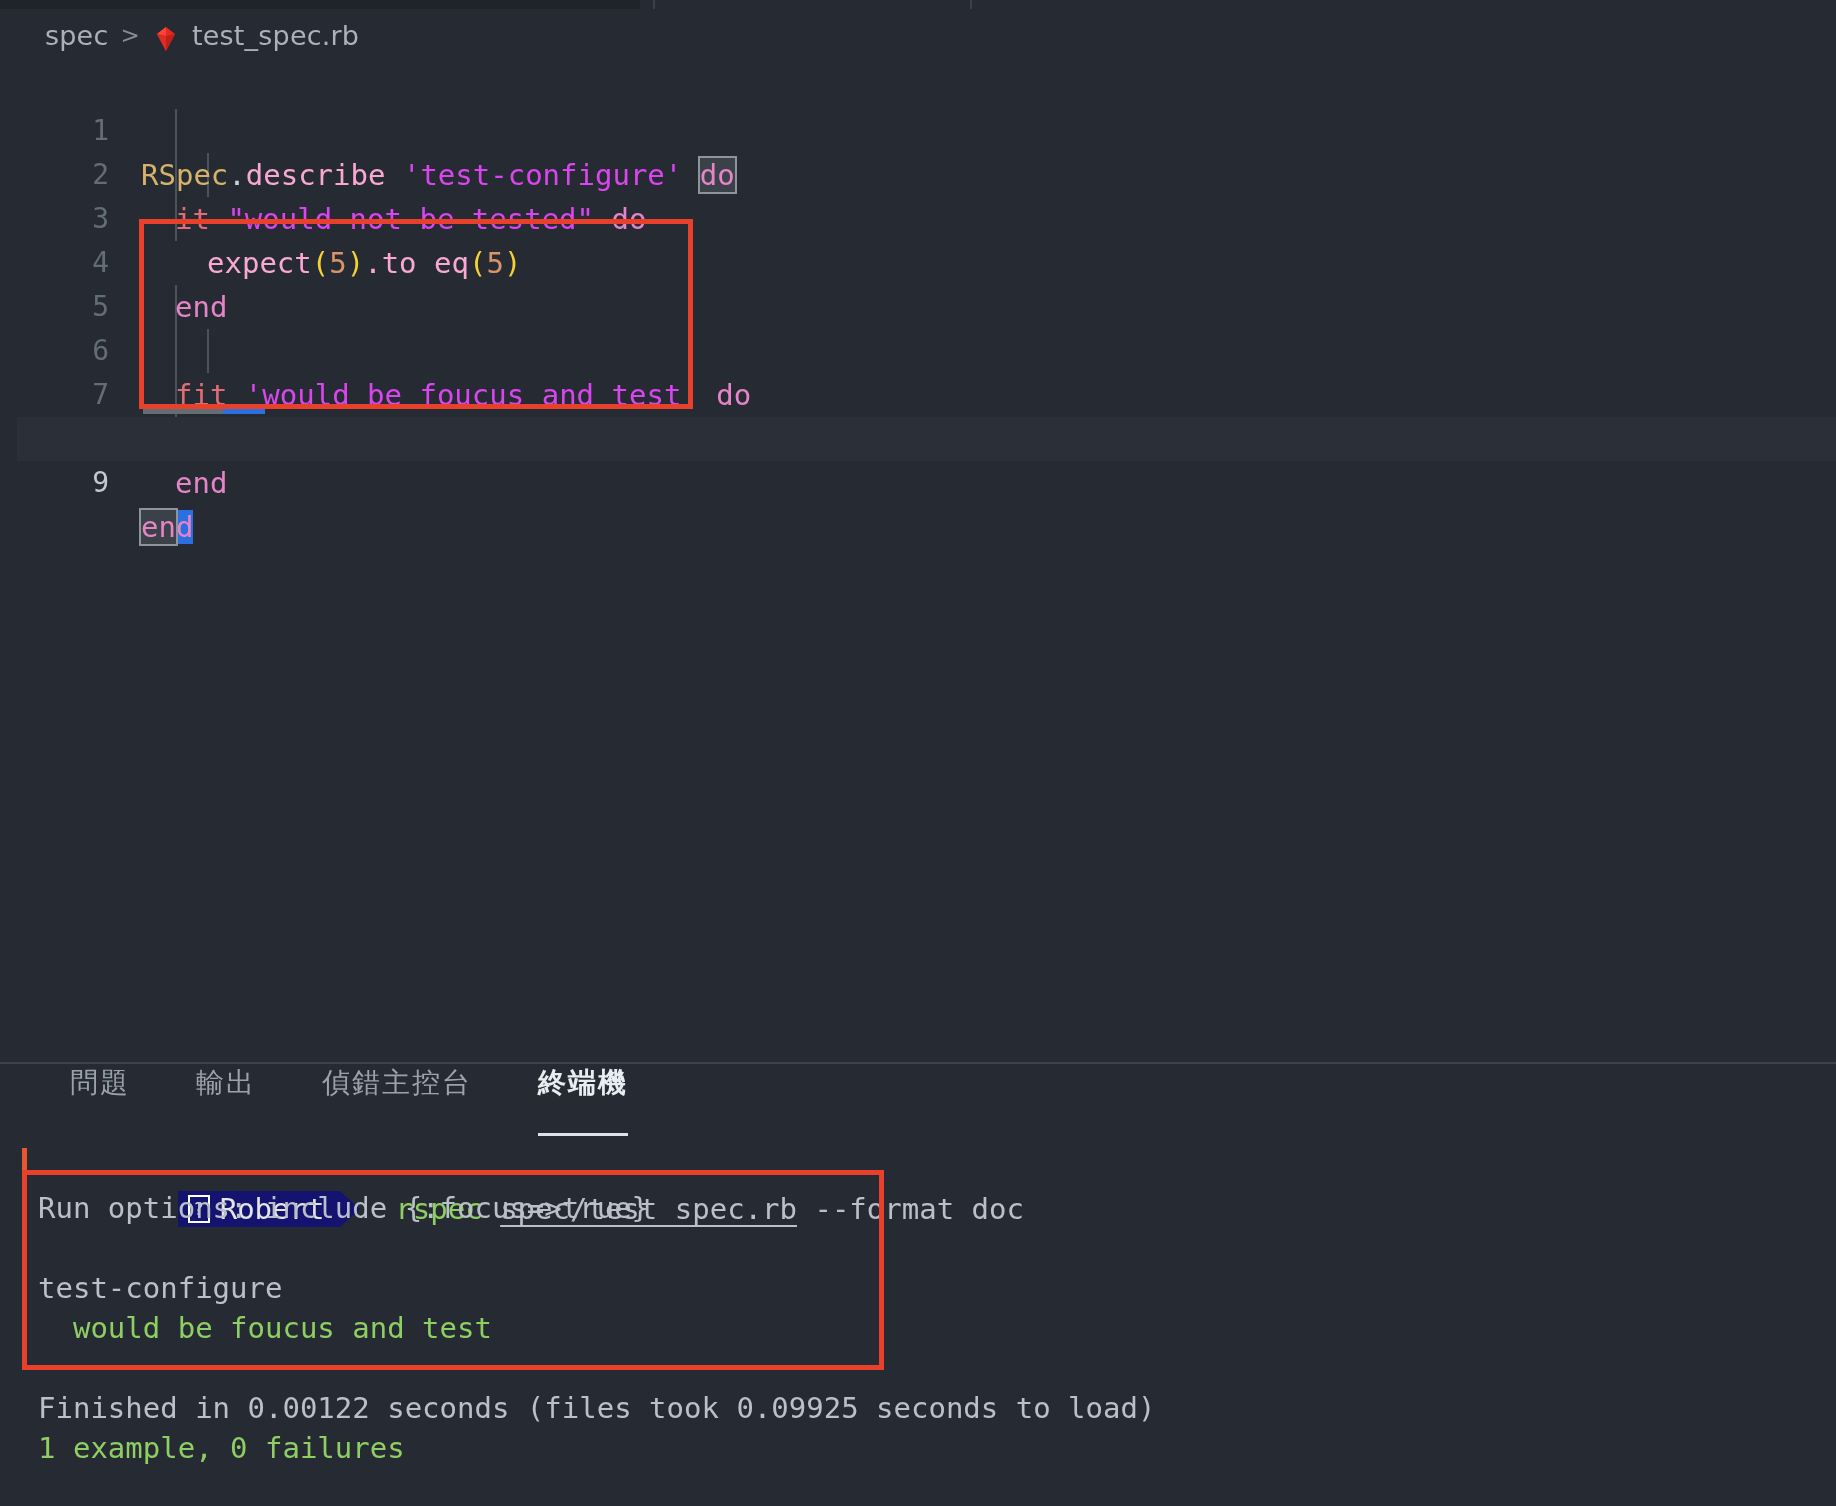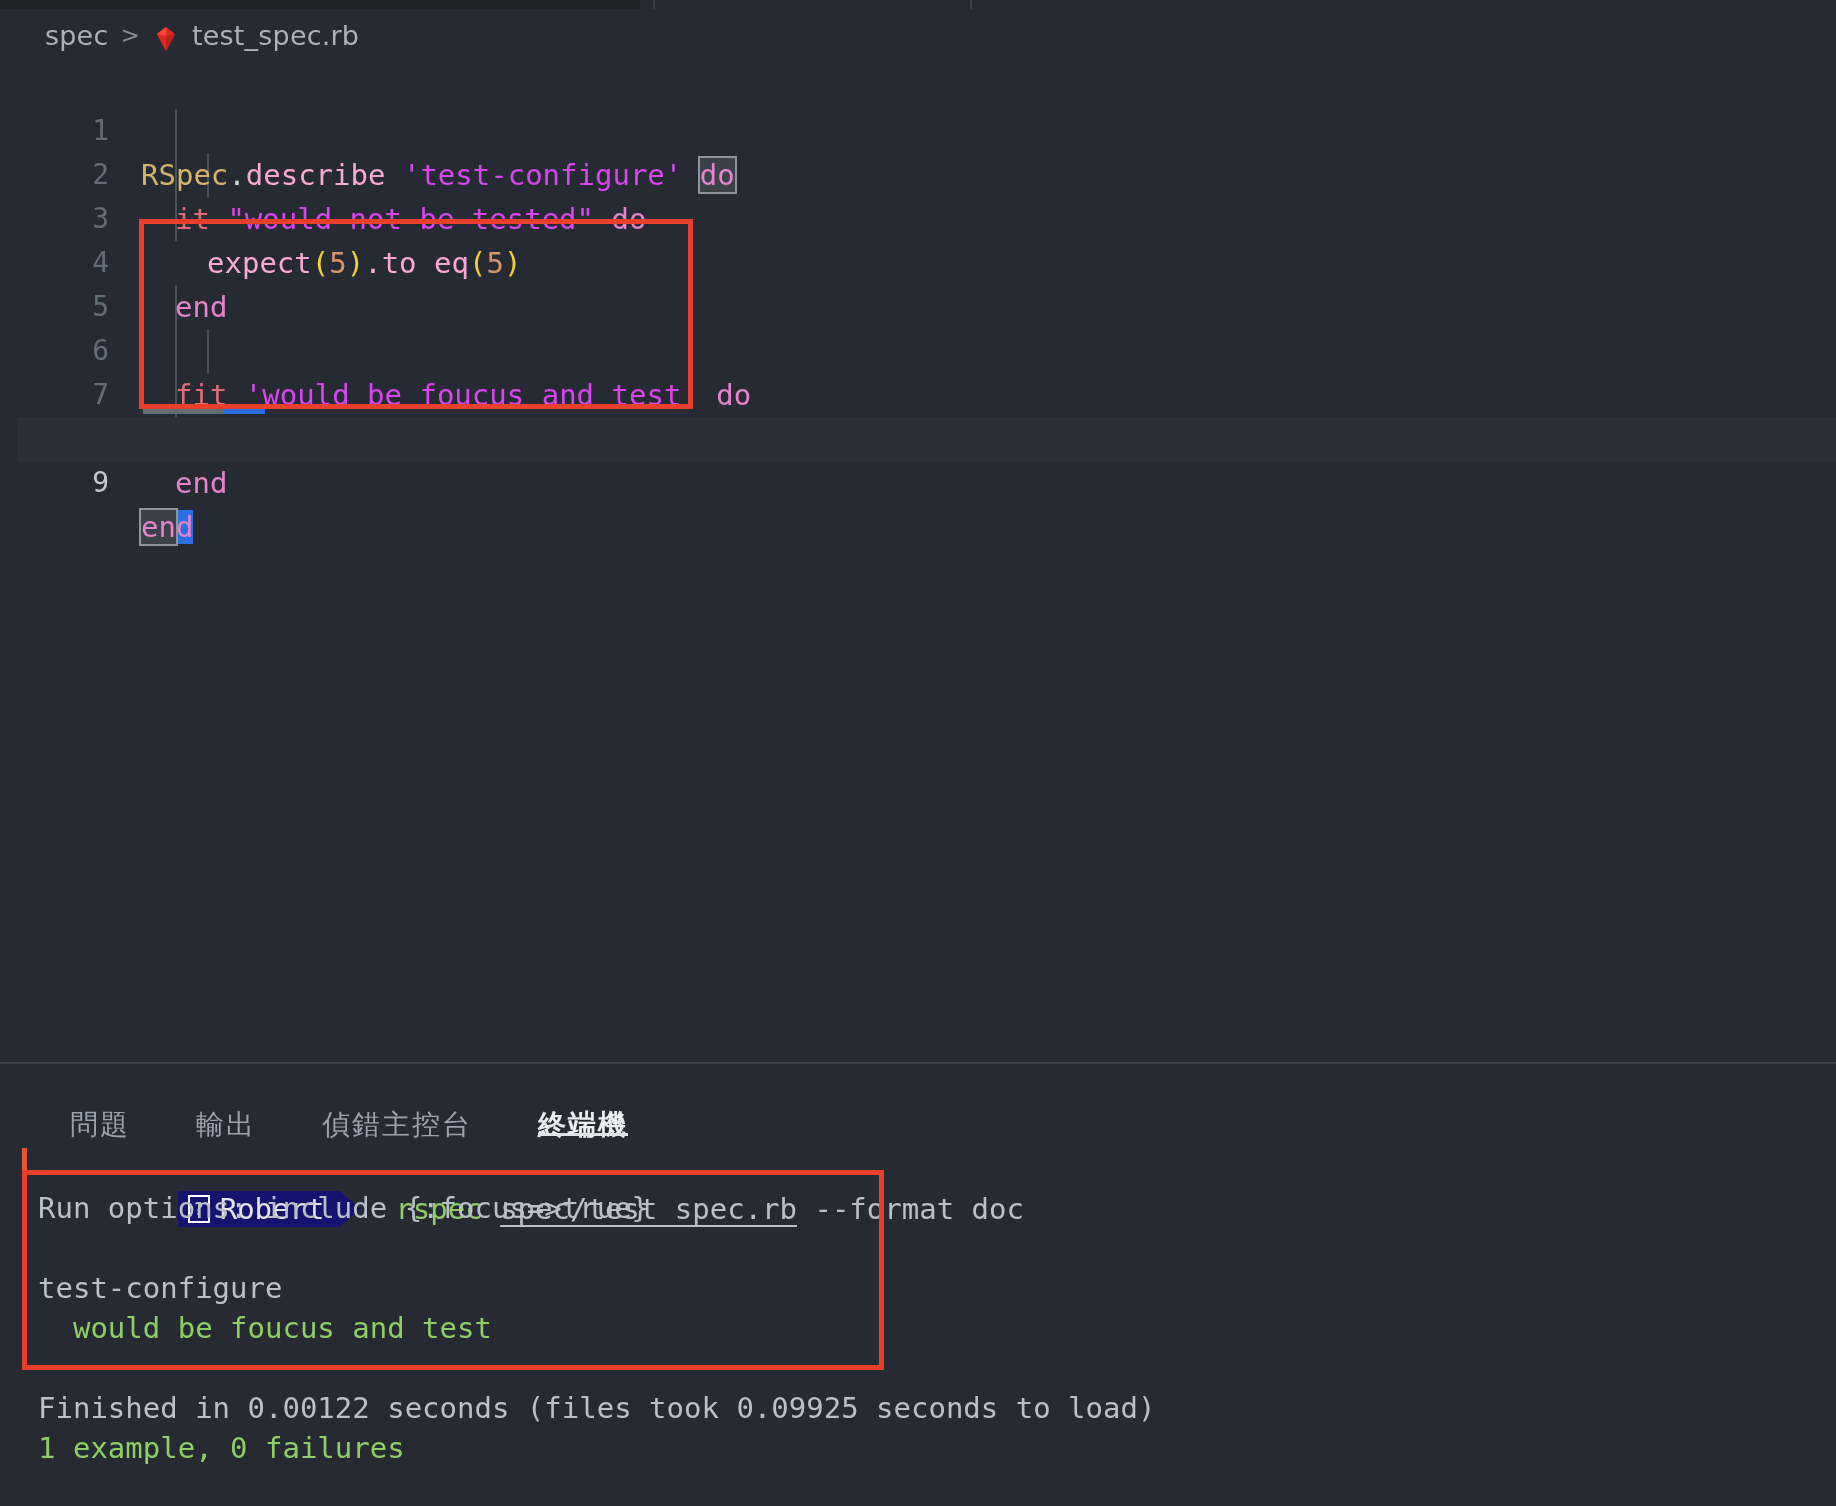--- a/index.html
+++ b/index.html
@@ -64,21 +64,21 @@
   .annot{ position:absolute; border:5px solid #e8402a; pointer-events:none; }
 
   
   .panel{ position:absolute; left:0; top:1062px; width:1836px; height:444px; background:#262b33; }
   .panel-top-border{ position:absolute; left:0; top:0; width:1836px; height:2px; background:#3c434c; }
   .panel-tabs{
     position:absolute; left:0; top:2px; height:80px;
     display:flex; align-items:center; padding-left:44px; gap:0;
   }
   .ptab{
-    position:relative; height:80px; display:flex; align-items:flex-end;
+    position:relative; height:80px; display:flex; align-items:flex-start;
     font-family:"DejaVu Sans", sans-serif; font-size:28px;
     color:#9aa3ad; padding:0 26px; margin-right:14px; letter-spacing:2px;
   }
   .ptab.active{ color:#e8edf2; font-weight:bold; }
   .ptab .underline{
     position:absolute; left:26px; right:26px; bottom:8px; height:3px; background:#dde3e9;
   }
 
   .term{ position:absolute; left:0; top:84px; width:1836px; height:360px; }
   .tline{

